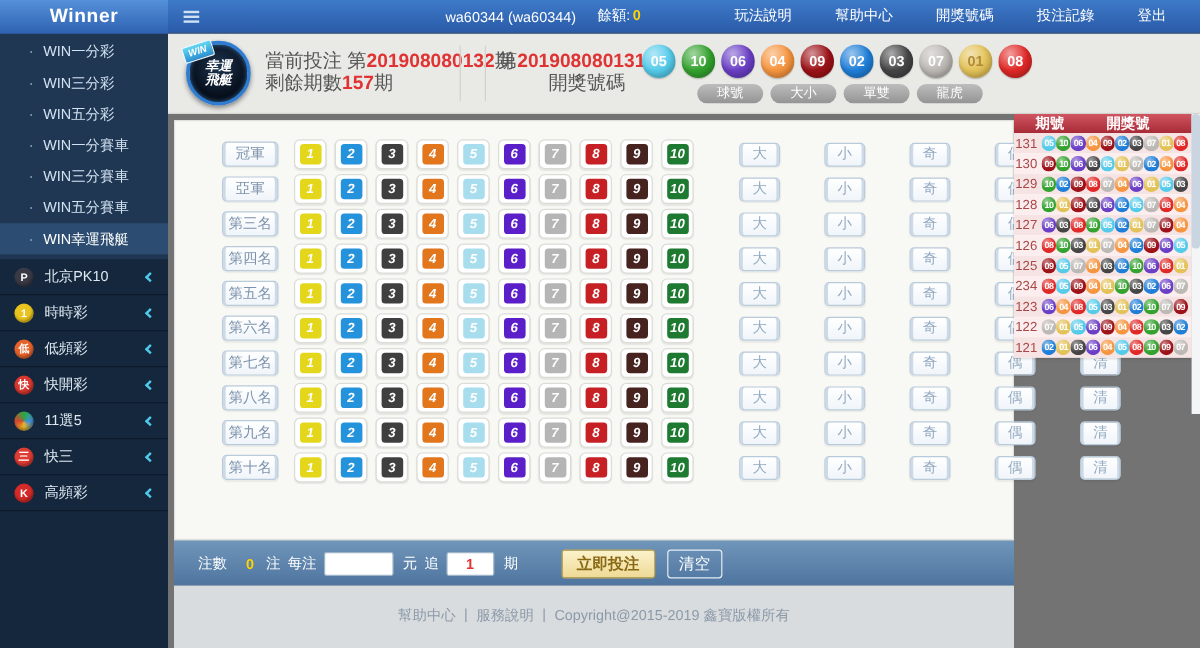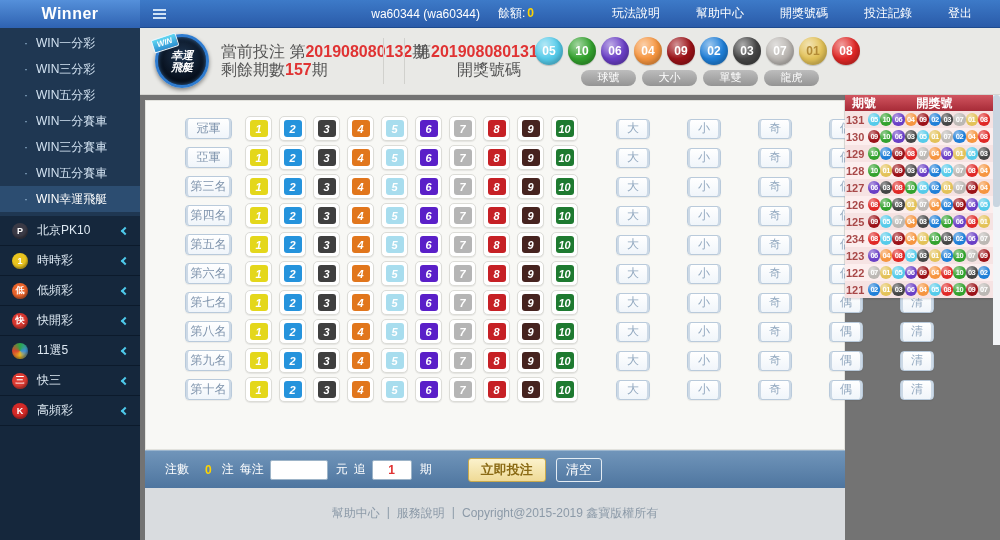--- a/index.html
+++ b/index.html
@@ -107,25 +107,25 @@
 
   
   .footer { position:absolute; left:145px; top:488px; width:700px; height:52px; background:#d9dcdf;
     display:flex; justify-content:center; padding-top:17px; color:#8c9aa8; font-size:12px; gap:7px; }
   .footer a { color:#8c9aa8; text-decoration:none; cursor:pointer; }
 
   
   .results { position:absolute; left:845px; top:95px; width:148px; background:#fff; box-shadow:0 1px 2px rgba(0,0,0,.15); }
   .res-header { height:16px; background:linear-gradient(#d15560,#a72b37); display:flex;
     color:#fff; font-size:12px; font-weight:bold; align-items:center; }
-  .res-header .h-issue { padding-left:7px; }
+  .res-header .h-issue { padding-left:18px; }
   .res-header .h-nums { flex:1; text-align:center; }
   .res-row { height:17px; display:flex; align-items:center; background:#f6e3e3; }
   .res-row:nth-child(even) { background:#fceeee; }
-  .res-issue { width:23px; padding-left:1px; color:#a84848; font-weight:bold; font-size:11px; flex:none; }
+  .res-issue { width:23px; padding-left:1px; color:#a84848; font-weight:normal; font-size:11px; flex:none; }
   .res-balls { display:flex; }
   .res-ball { width:12.2px; height:12.2px; border-radius:50%; font-size:7.5px; font-weight:bold; color:#fff;
     display:flex; align-items:center; justify-content:center; letter-spacing:-.5px;
     background:radial-gradient(circle at 35% 28%, rgba(255,255,255,.5), rgba(255,255,255,0) 55%), var(--c); }
 
   .scroll-track { position:absolute; left:993px; top:95px; width:7px; height:250px; background:#f3f5f7; }
   .scroll-thumb { position:absolute; left:0; top:0; width:7px; height:112px; background:#c9d5e0; border-radius:3px; cursor:pointer; }
 </style>
 </head>
 <body>

